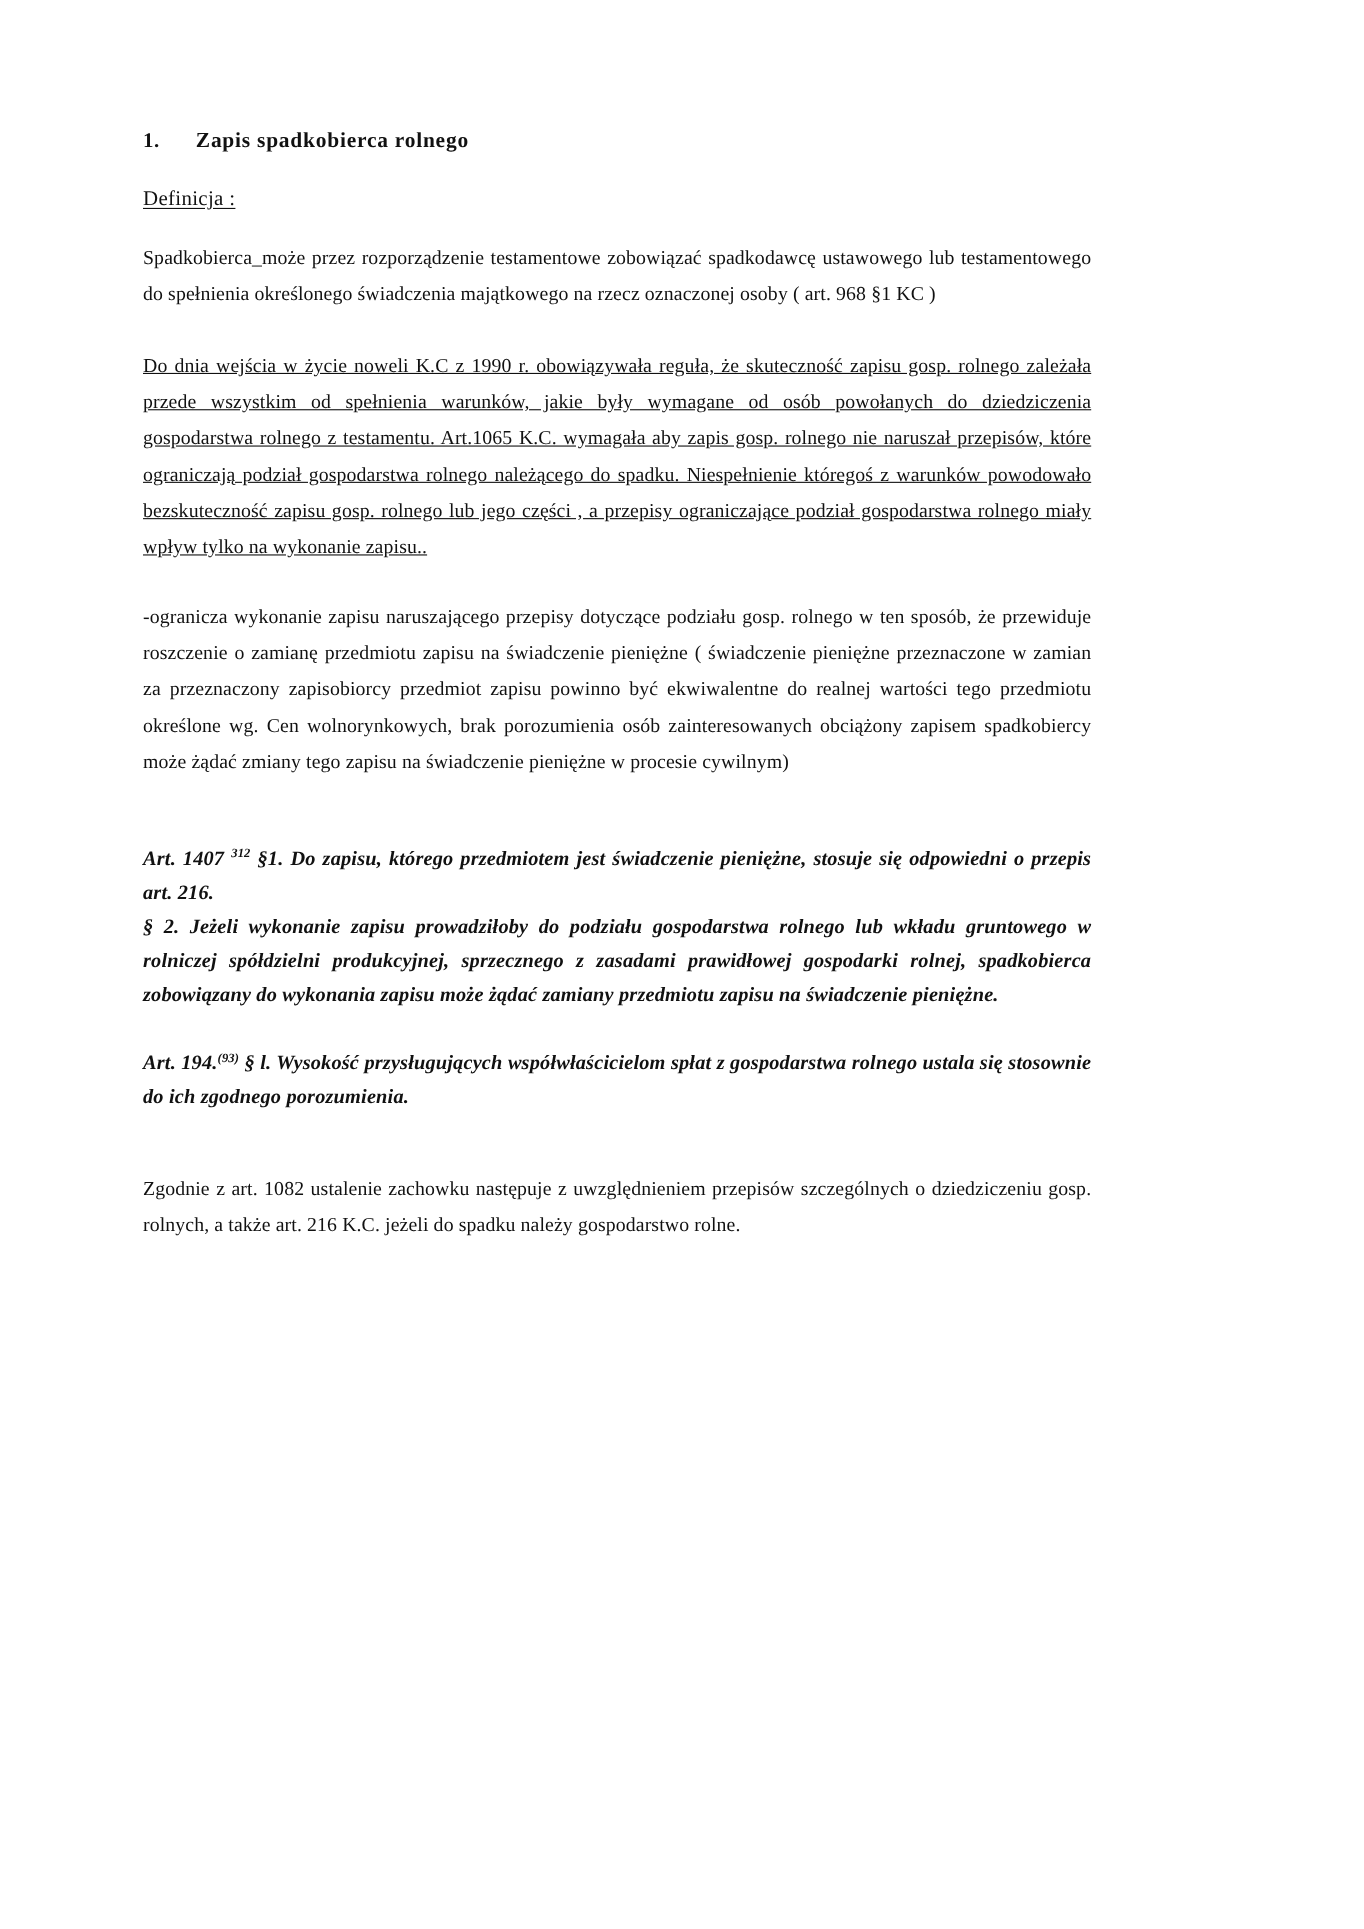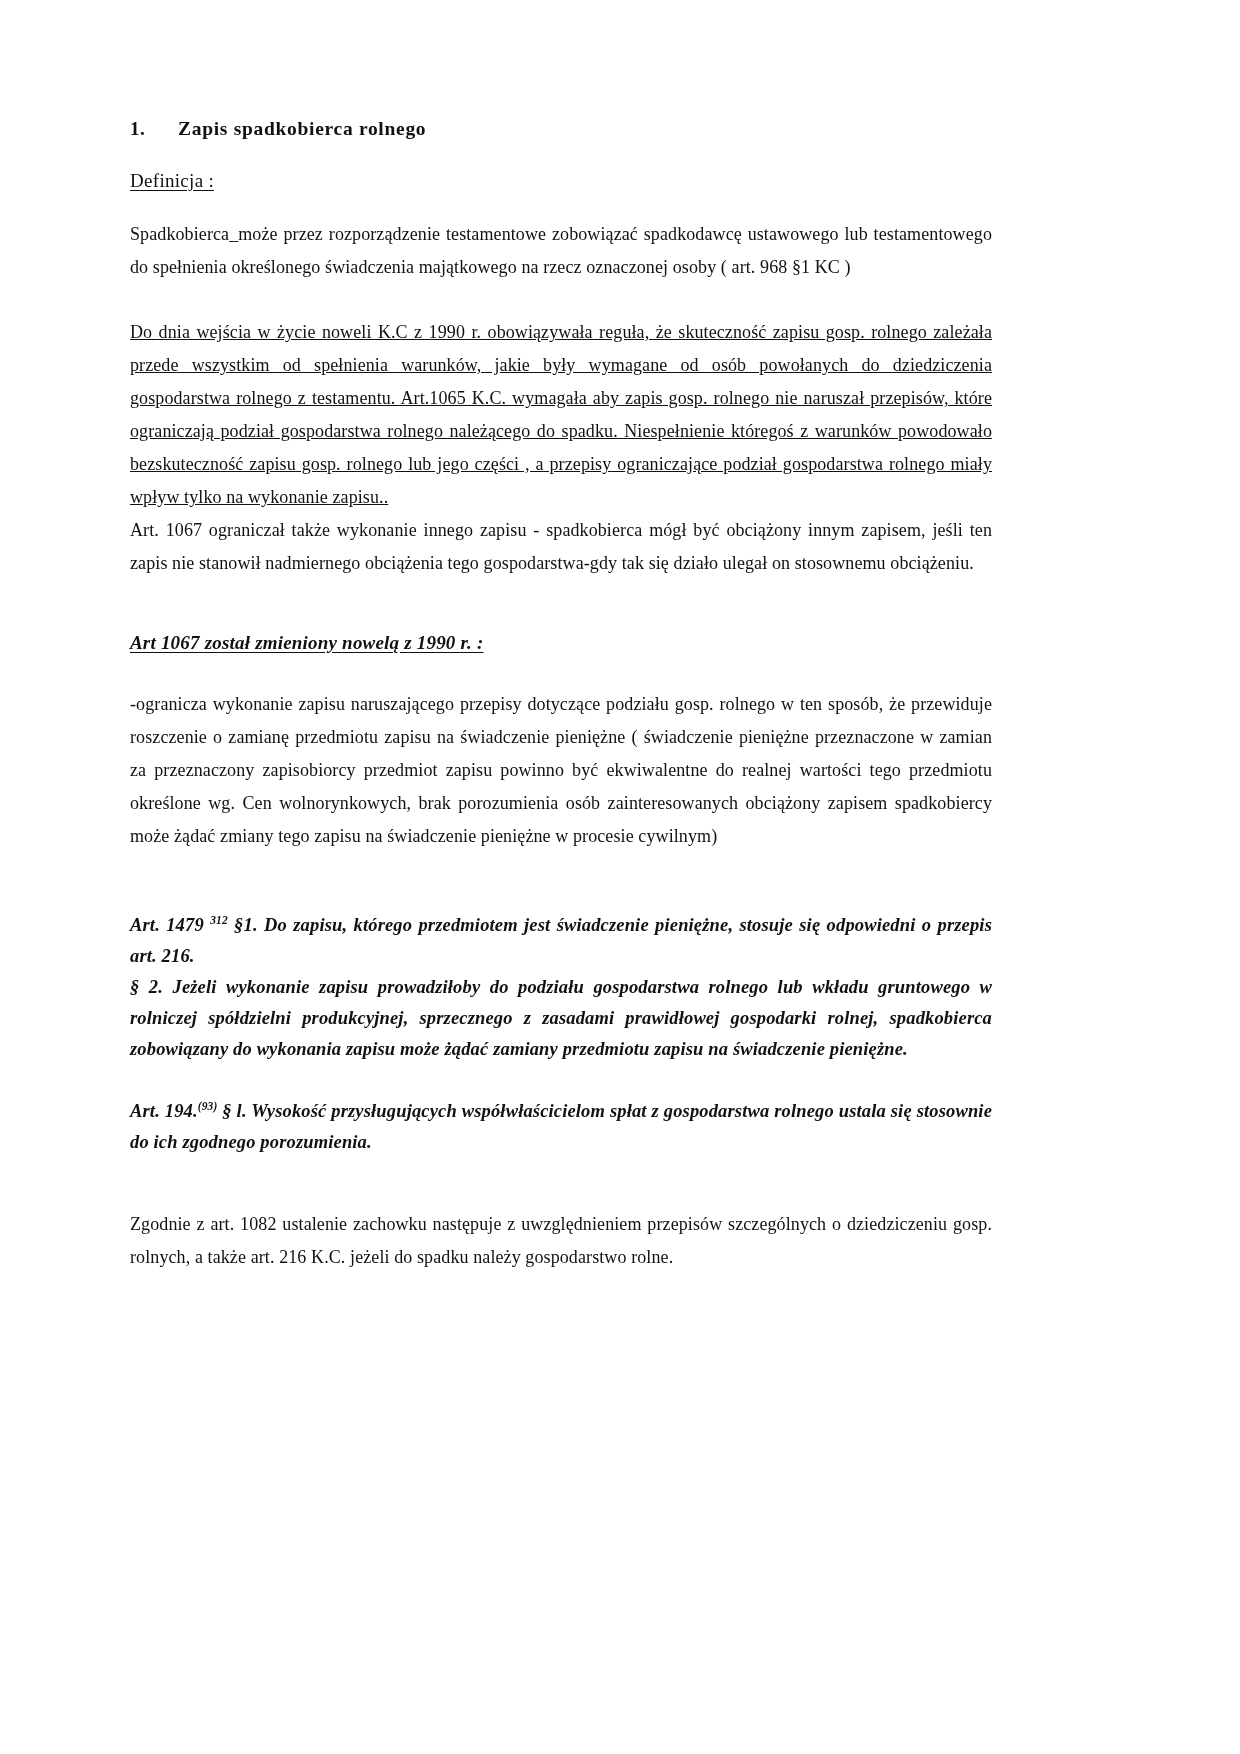--- a/index.html
+++ b/index.html
@@ -126,37 +126,33 @@
     <div>
       <span class="label-underline">Definicja :</span>
     </div>
 
     <p class="body">Spadkobierca_może przez rozporządzenie testamentowe zobowiązać spadkodawcę ustawowego lub testamentowego do spełnienia określonego świadczenia majątkowego na rzecz oznaczonej osoby ( art. 968 §1 KC )</p>
 
     <div class="spacer-sm"></div>
 
     <p class="body tight">Do dnia wejścia w życie noweli K.C z 1990 r. obowiązywała reguła, że skuteczność zapisu gosp. rolnego zależała przede wszystkim od spełnienia warunków, jakie były wymagane od osób powołanych do dziedziczenia gospodarstwa rolnego z testamentu. Art.1065 K.C. wymagała aby zapis gosp. rolnego nie naruszał przepisów, które ograniczają podział gospodarstwa rolnego należącego do spadku. Niespełnienie któregoś z warunków powodowało bezskuteczność zapisu gosp. rolnego lub jego części , a przepisy ograniczające podział gospodarstwa rolnego miały wpływ tylko na wykonanie zapisu..</p>
 
-    <p class="body">Art. 1067 ograniczał także wykonanie innego zapisu - spadkobierca mógł być obciążony innym zapisem, jeśli ten zapis nie stanowił nadmiernego obciążenia tego gospodarstwa-gdy tak się działo ulegał on stosownemu obciążeniu.</p>
 
     <div class="spacer-md"></div>
 
-    <div>
-      <span class="italic-heading">Art 1067 został zmieniony nowelą z 1990 r. :</span>
-    </div>
 
 
     <div class="spacer-sm"></div>
 
     <p class="body">-ogranicza wykonanie zapisu naruszającego przepisy dotyczące podziału gosp. rolnego w ten sposób, że przewiduje roszczenie o zamianę przedmiotu zapisu na świadczenie pieniężne ( świadczenie pieniężne przeznaczone w zamian za przeznaczony zapisobiorcy przedmiot zapisu powinno być ekwiwalentne do realnej wartości tego przedmiotu określone wg. Cen wolnorynkowych, brak porozumienia osób zainteresowanych obciążony zapisem spadkobiercy może żądać zmiany tego zapisu na świadczenie pieniężne w procesie cywilnym)</p>
 
     <div class="spacer-lg"></div>
 
     <div class="quote-block">
-      <p class="quote"><span>Art. 1479 </span><sup>312</sup><span> §1. Do zapisu, którego przedmiotem jest świadczenie pieniężne, stosuje się odpowiedni o przepis art. 216.</span></p>
+      <p class="quote"><span>Art. 1407 </span><sup>312</sup><span> §1. Do zapisu, którego przedmiotem jest świadczenie pieniężne, stosuje się odpowiedni o przepis art. 216.</span></p>
       <p class="quote">§ 2. Jeżeli wykonanie zapisu prowadziłoby do podziału gospodarstwa rolnego lub wkładu gruntowego w rolniczej spółdzielni produkcyjnej, sprzecznego z zasadami prawidłowej gospodarki rolnej, spadkobierca zobowiązany do wykonania zapisu może żądać zamiany przedmiotu zapisu na świadczenie pieniężne.</p>
     </div>
 
     <div class="quote-block quote-gap">
       <p class="quote"><span>Art. 194.</span><sup>(93)</sup><span> § l. Wysokość przysługujących współwłaścicielom spłat z gospodarstwa rolnego ustala się stosownie do ich zgodnego porozumienia.</span></p>
     </div>
 
     <div class="spacer-md"></div>
 
 

